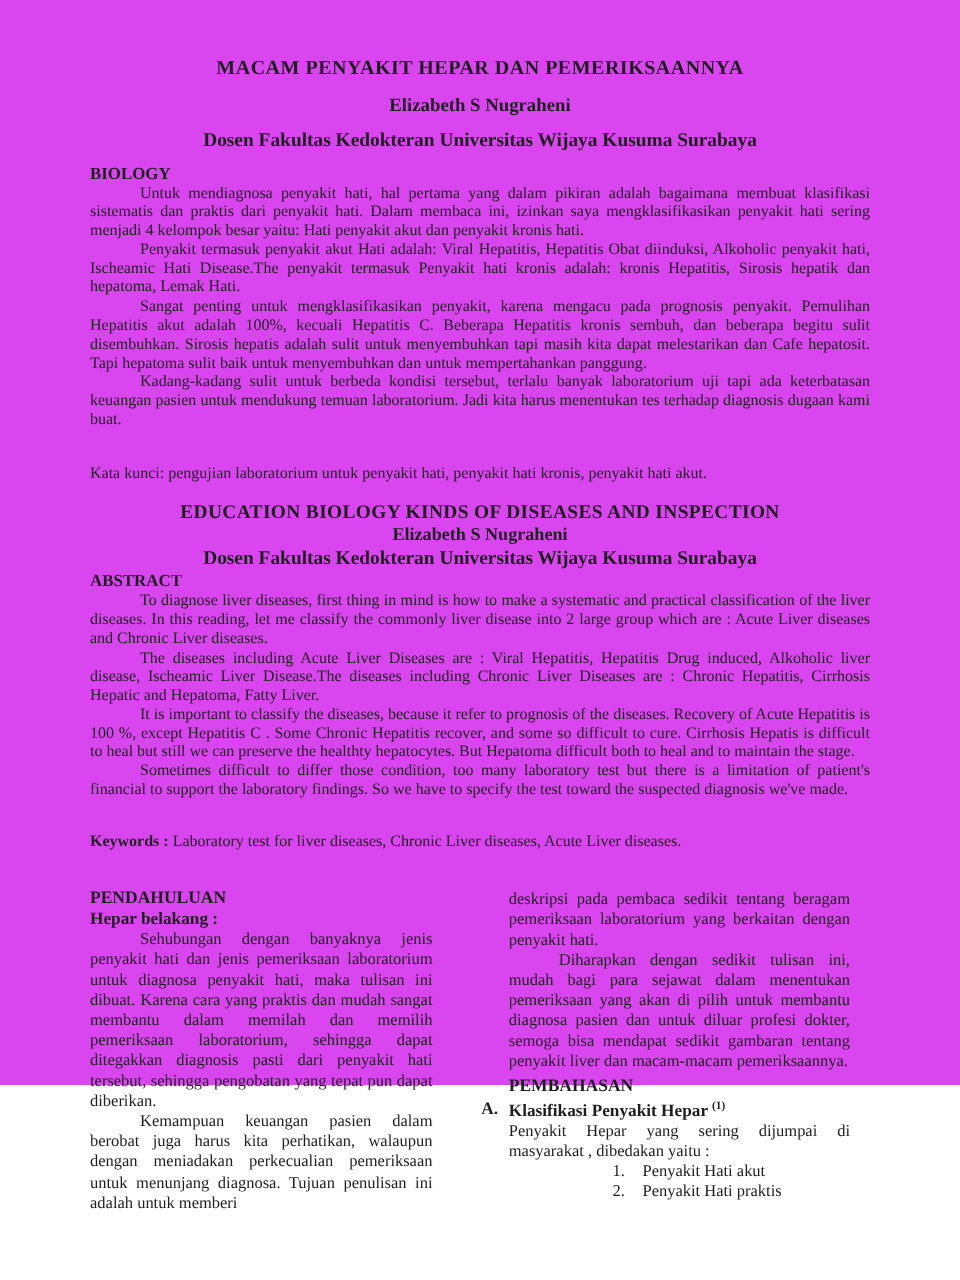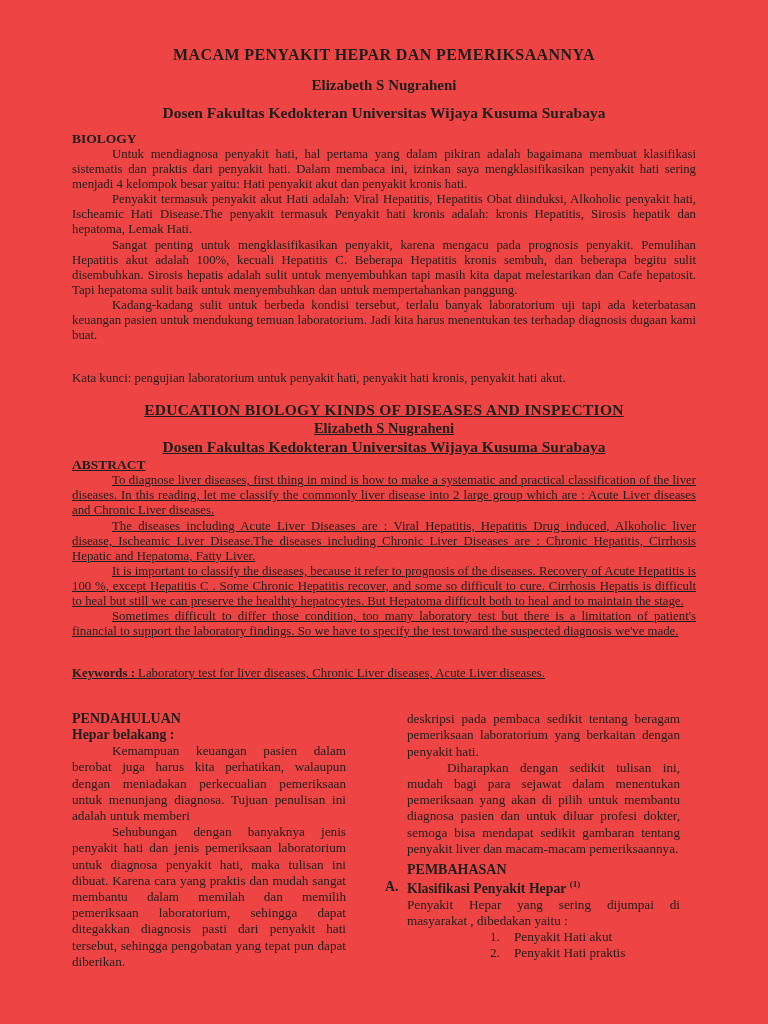--- a/index.html
+++ b/index.html
@@ -3,37 +3,37 @@
 <meta charset="utf-8">
 <style>
   * { margin:0; padding:0; box-sizing:border-box; }
   html,body { background:#ffffff; }
   body {
     width:768px; height:1024px; overflow:hidden;
     font-family:"Liberation Serif", serif;
     color:#1e1e1e;
     -webkit-font-smoothing:antialiased;
   }
-  .page { width:768px; height:1024px; padding:46px 72px 0 72px; background:#ef4444; }
+  .page { width:768px; height:868px; padding:46px 72px 0 72px; background:#d946ef; }
 
   
   .title-main  { text-align:center; font-weight:bold; font-size:16px; letter-spacing:.4px; margin-bottom:13px; }
   .byline      { text-align:center; font-weight:bold; font-size:15px; margin-bottom:10px; }
   .affiliation { text-align:center; font-weight:bold; font-size:15.5px; margin-bottom:9px; }
 
   .abs-heading { font-weight:bold; font-size:13.5px; }
 
   .body-p {
     font-size:12.8px; line-height:15.1px;
     text-align:justify; text-indent:40px;
   }
   .kata-kunci { font-size:12.8px; margin-top:28px; }
 
   
-  .eng-block { margin-top:15px;text-decoration:underline; }
+  .eng-block { margin-top:15px; }
   .title-en  { text-align:center; font-weight:bold; font-size:15.5px; letter-spacing:.3px; margin-bottom:1px; }
   .byline-en { text-align:center; font-weight:bold; font-size:14.5px; margin-bottom:1px; }
   .affil-en  { text-align:center; font-weight:bold; font-size:15.5px; margin-bottom:1px; }
   .keywords-line { font-size:12.8px; margin-top:27px; }
   .bold { font-weight:bold; }
 
   
   .columns { display:flex; margin-top:30px; }
   .col-left  { width:274px; margin-right:39px; }
   .col-right { width:295px; }
@@ -81,22 +81,22 @@
     <p class="body-p">It is important to classify the diseases, because it refer to prognosis of the diseases. Recovery of Acute Hepatitis is 100 %, except Hepatitis C . Some Chronic Hepatitis recover, and some so difficult to cure. Cirrhosis Hepatis is difficult to heal but still we can preserve the healthty hepatocytes. But Hepatoma difficult both to heal and to maintain the stage.</p>
     <p class="body-p">Sometimes difficult to differ those condition, too many laboratory test but there is a limitation of patient's financial to support the laboratory findings. So we have to specify the test toward the suspected diagnosis we've made.</p>
     <p class="keywords-line"><span class="bold">Keywords :</span><span> Laboratory test for liver diseases, Chronic Liver diseases,  Acute Liver diseases.</span></p>
   </div>
 
   <div class="columns">
 
     <div class="col-left">
       <div class="col-h">PENDAHULUAN</div>
       <div class="col-sub">Hepar belakang :</div>
+      <p class="col-p">Sehubungan dengan banyaknya jenis penyakit hati dan jenis pemeriksaan laboratorium untuk diagnosa penyakit hati, maka tulisan ini dibuat.  Karena cara yang praktis dan mudah sangat membantu dalam memilah dan memilih pemeriksaan laboratorium, sehingga dapat ditegakkan diagnosis pasti dari penyakit hati tersebut, sehingga pengobatan yang tepat pun dapat diberikan.</p>
       <p class="col-p">Kemampuan keuangan pasien dalam berobat juga harus kita perhatikan, walaupun dengan meniadakan perkecualian pemeriksaan untuk menunjang diagnosa. Tujuan penulisan ini adalah untuk memberi</p>
-      <p class="col-p">Sehubungan dengan banyaknya jenis penyakit hati dan jenis pemeriksaan laboratorium untuk diagnosa penyakit hati, maka tulisan ini dibuat.  Karena cara yang praktis dan mudah sangat membantu dalam memilah dan memilih pemeriksaan laboratorium, sehingga dapat ditegakkan diagnosis pasti dari penyakit hati tersebut, sehingga pengobatan yang tepat pun dapat diberikan.</p>
     </div>
 
     <div class="col-right">
       <p class="col-p no-indent rc-pad">deskripsi pada pembaca sedikit tentang beragam pemeriksaan laboratorium yang berkaitan dengan penyakit hati.</p>
       <p class="col-p rc-pad">Diharapkan dengan sedikit tulisan ini, mudah bagi para sejawat dalam menentukan pemeriksaan yang akan di pilih untuk membantu diagnosa pasien dan untuk diluar profesi dokter, semoga bisa mendapat sedikit gambaran tentang penyakit liver dan macam-macam pemeriksaannya.</p>
 
       <div class="pembahasan">PEMBAHASAN</div>
 
       <div class="section-a">
         <span class="marker">A.</span>

